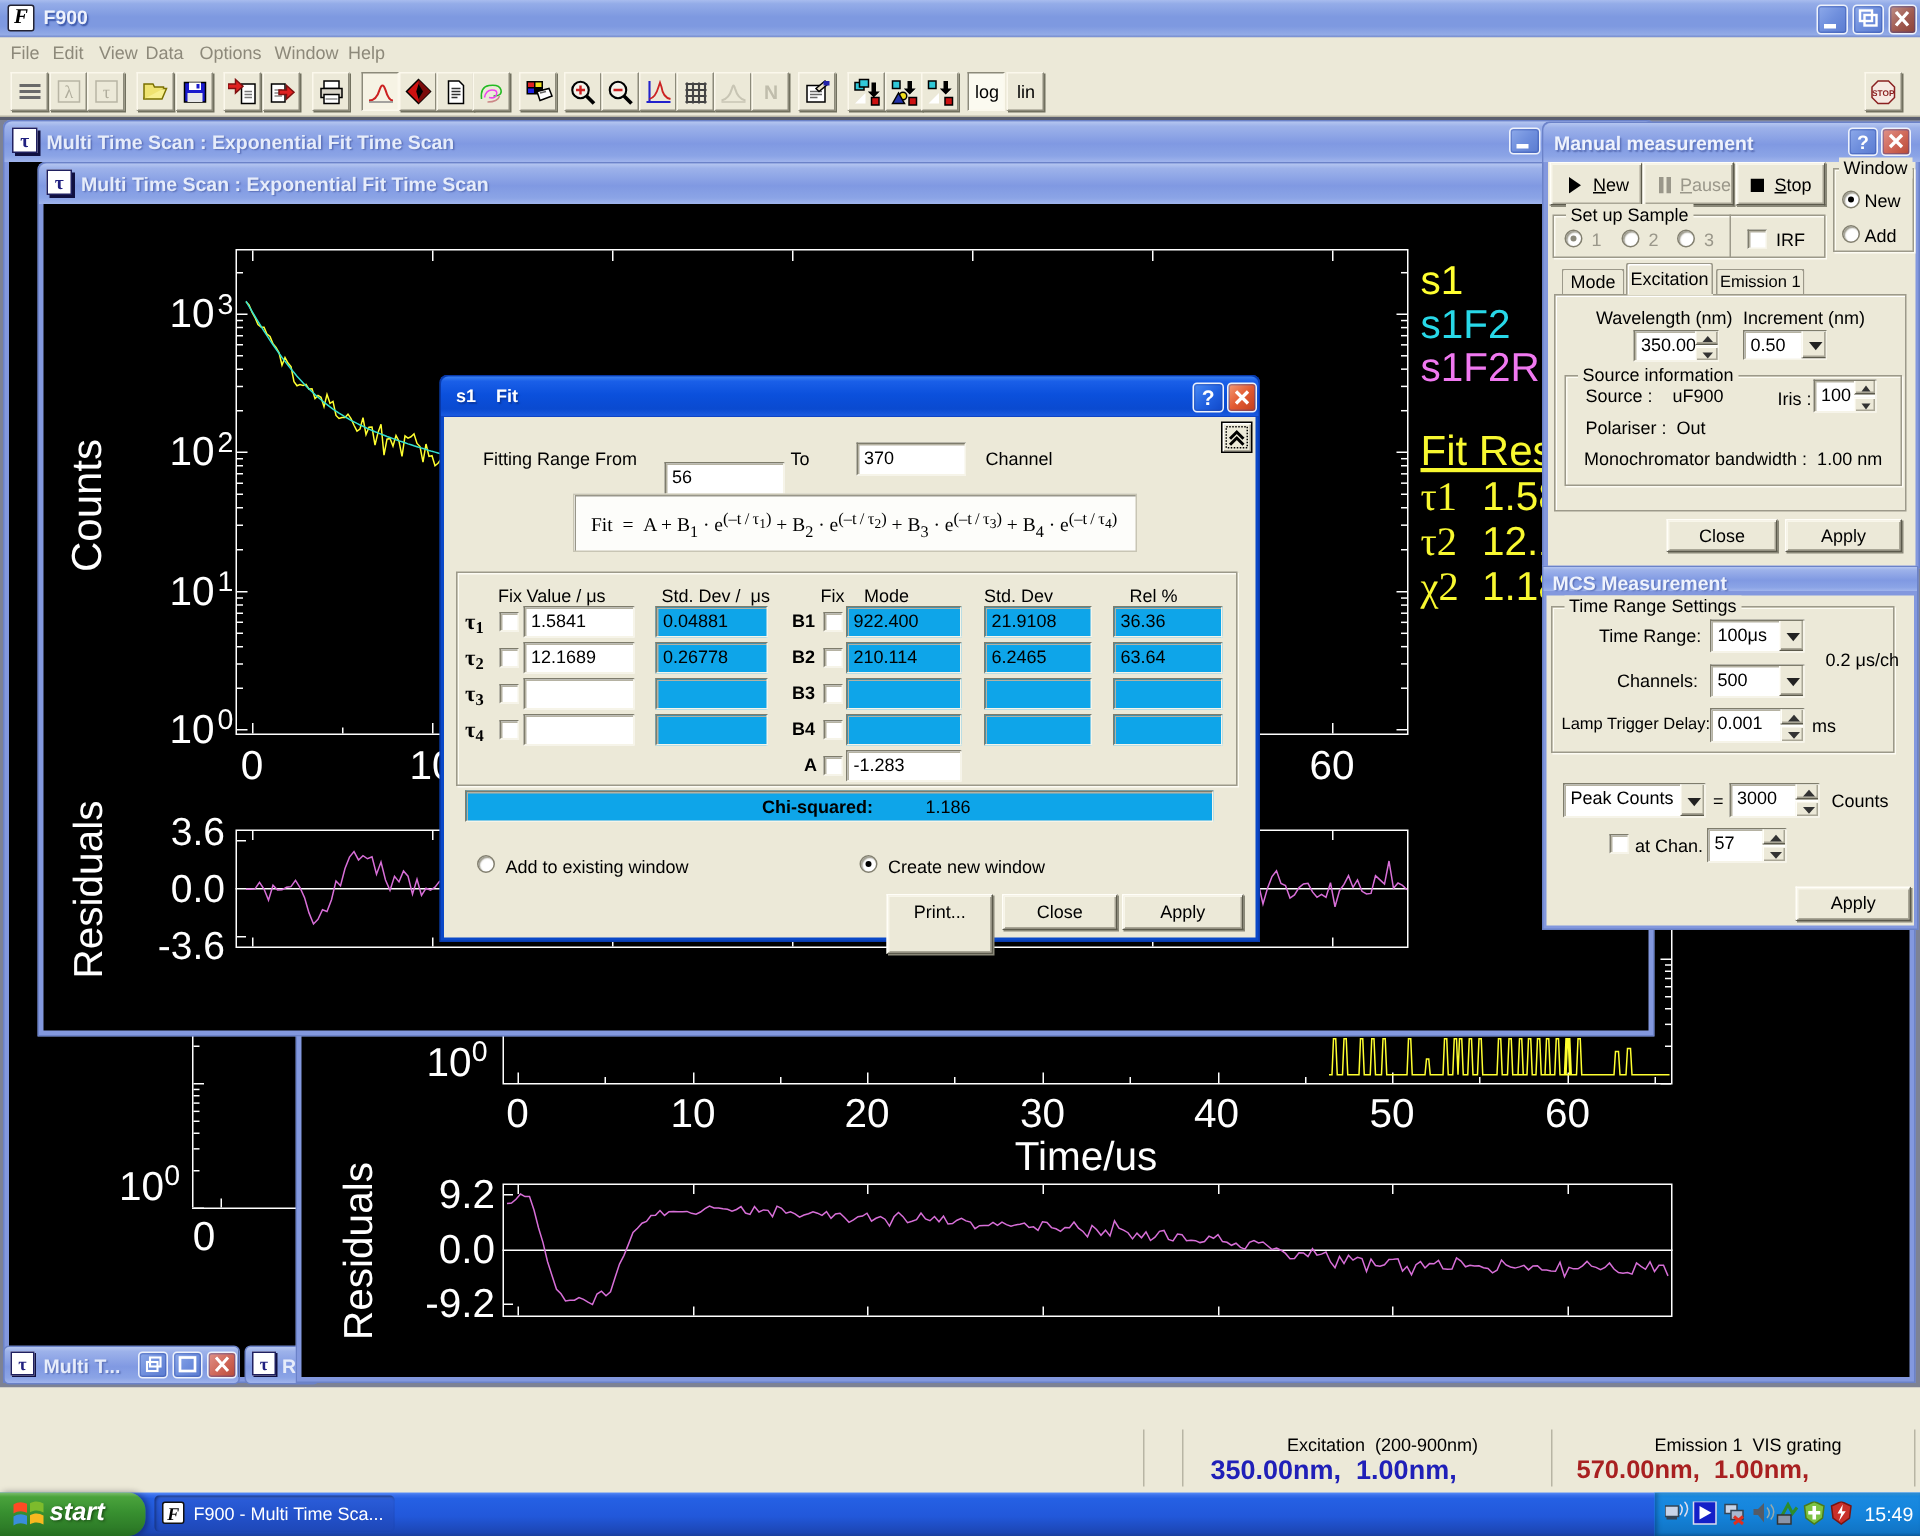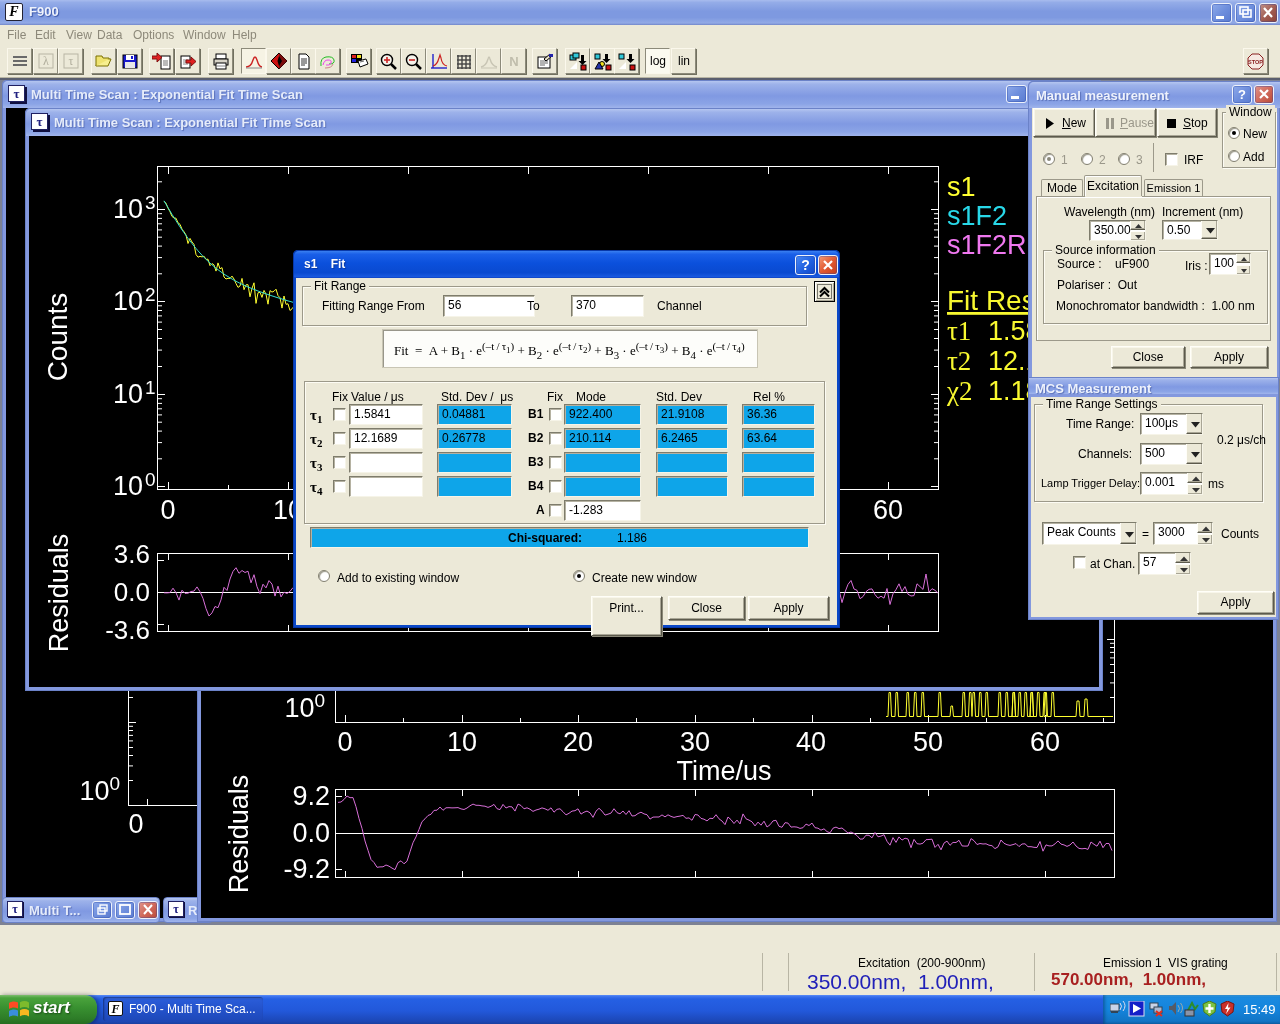--- a/index.html
+++ b/index.html
@@ -538,25 +538,22 @@
 <div class="lunabtn" style="left:524px;top:4px;width:20px;height:20px;background:linear-gradient(135deg,#f59c76 0%,#e25a32 50%,#c43d1c 100%)"><svg width="18" height="18">
           <path d="M5 5 L13 13 M13 5 L5 13" stroke="#fff" stroke-width="2.2"></path>
         </svg></div>
 </div>
 <div class="ab" style="left:3px;top:28px;width:541px;height:347px;background:#ECE9D8">
 <div class="btn" style="left:518px;top:3px;width:21px;height:21px;border:1px solid #000;box-shadow:inset 1px 1px 0 #fff,inset -1px -1px 0 #a9a696"><svg width="19" height="19">
           <rect x="2.5" y="2.5" width="14" height="14" fill="none" stroke="#000" stroke-dasharray="1 1"></rect>
           <path d="M5 10.5 L9.5 6 L14 10.5 M5 14.5 L9.5 10 L14 14.5" fill="none" stroke="#000" stroke-width="2"></path>
         </svg></div>
 
-<div class="grp" style="left:6px;top:8px;width:505px;height:40px">
-        <b>Fit Range</b>
-      </div>
 <span class="lbl" style="left:26px;top:21px">Fitting Range From</span>
-<div class="inp" style="left:147px;top:17px;width:92px;height:22px">56</div>
+<div class="inp" style="left:147px;top:30px;width:80px;height:22px">56</div>
 <span class="lbl" style="left:231px;top:21px">To</span>
 <div class="inp" style="left:275px;top:17px;width:73px;height:22px">370</div>
 <span class="lbl" style="left:361px;top:21px">Channel</span>
 
 <div class="ab" style="left:86px;top:51px;width:376px;height:39px;background:#fdfdfa;border:1px solid #c8c5b4;box-shadow:inset 1px 1px 0 #98968a">
 <div style="position:absolute;left:11px;top:10px;font-family:'Liberation Serif';font-size:13px;color:#000;white-space:nowrap">Fit&nbsp; = &nbsp;A + B<sub>1</sub> · e<sup style="font-size:11px">(–t / τ<sub style="font-size:9px">1</sub>)</sup> + B<sub>2</sub> · e<sup style="font-size:11px">(–t / τ<sub style="font-size:9px">2</sub>)</sup> + B<sub>3</sub> · e<sup style="font-size:11px">(–t / τ<sub style="font-size:9px">3</sub>)</sup> + B<sub>4</sub> · e<sup style="font-size:11px">(–t / τ<sub style="font-size:9px">4</sub>)</sup></div>
 </div>
 
 <div class="grp" style="left:8px;top:103px;width:521px;height:143px"></div>
 <span class="lbl" style="left:36px;top:112px">Fix</span>
@@ -642,20 +639,23 @@
         </svg>
         <span class="ab" style="left:24px;top:7px"><u>P</u>ause</span>
       </div>
 <div class="btn" style="left:125px;top:0px;width:60px;height:29px">
         <svg class="ab" style="left:9px;top:10px" width="10" height="10">
           <rect x="0" y="0" width="9" height="9" fill="#000"></rect>
         </svg>
         <span class="ab" style="left:25px;top:7px"><u>S</u>top</span>
       </div>
 
+<div class="grp" style="left:3px;top:35px;width:182px;height:29px">
+        <b>Set up Sample</b>
+      </div>
 <div class="ab" style="left:121px;top:35px;width:1px;height:29px;background:#9c998a"></div>
 <div class="radio dis on" style="left:11px;top:45px"></div>
       <span class="lbl" style="left:29px;top:45px;color:#9a978a">1</span>
 <div class="radio" style="left:49px;top:45px"></div>
       <span class="lbl" style="left:67px;top:45px;color:#9a978a">2</span>
 <div class="radio" style="left:86px;top:45px"></div>
       <span class="lbl" style="left:104px;top:45px;color:#9a978a">3</span>
 <div class="chk" style="left:133px;top:45px"></div>
       <span class="lbl" style="left:152px;top:45px">IRF</span>
 
@@ -774,21 +774,21 @@
 
 <div class="btn" style="left:166px;top:194px;width:77px;height:23px;line-height:21px">Apply</div>
 </div>
   </div>
 <div class="ab" style="left:0;top:925px;width:1280px;height:70px;background:#ECE9D8">
 <div class="ab" style="left:762px;top:28px;width:1px;height:38px;background:#b8b5a4"></div>
 <div class="ab" style="left:788px;top:28px;width:1px;height:38px;background:#b8b5a4"></div>
 <div class="ab" style="left:1034px;top:28px;width:1px;height:38px;background:#b8b5a4"></div>
 <div class="ab" style="left:1276px;top:28px;width:1px;height:38px;background:#b8b5a4"></div>
 <span class="ab" style="left:858px;top:31px;font-size:12px;color:#000">Excitation&nbsp; (200-900nm)</span>
-<span class="ab" style="left:807px;top:45px;font-size:21px;font-weight:normal;color:#2020b8">350.00nm,&nbsp; 1.00nm,</span>
+<span class="ab" style="left:807px;top:45px;font-size:18px;font-weight:bold;color:#2020b8">350.00nm,&nbsp; 1.00nm,</span>
 <span class="ab" style="left:1103px;top:31px;font-size:12px;color:#000">Emission 1&nbsp; VIS grating</span>
 <span class="ab" style="left:1051px;top:45px;font-size:17px;font-weight:bold;color:#a82020">570.00nm,&nbsp; 1.00nm,</span>
 </div>
 <div class="ab" style="left:0;top:995px;width:1280px;height:29px;background:linear-gradient(180deg,#5a8ef8 0%,#3a70ec 6%,#2560e4 14%,#2258da 55%,#1c46b4 92%,#1a3f9e 100%)">
 <div class="ab" style="left:0;top:0;width:97px;height:29px;border-radius:0 12px 12px 0;background:linear-gradient(180deg,#7ebe6e 0%,#4aa33c 10%,#389030 45%,#2e7d28 80%,#256e20 100%);box-shadow:2px 0 4px rgba(0,0,20,.4)">
 <svg class="ab" style="left:8px;top:4px" width="22" height="21" viewBox="0 0 22 21">
 <path d="M1 4 C4 2 7 2 10 3.5 L10 9.5 C7 8 4 8 1 10 Z" fill="#ff4a24"></path>
 <path d="M12 3.2 C15 1.6 18 1.6 21 3.4 L21 9.4 C18 7.6 15 7.6 12 9.2 Z" fill="#7dbb2c"></path>
 <path d="M1 12 C4 10 7 10 10 11.5 L10 17.5 C7 16 4 16 1 18 Z" fill="#3a8edc"></path>
 <path d="M12 11.2 C15 9.6 18 9.6 21 11.4 L21 17.4 C18 15.6 15 15.6 12 17.2 Z" fill="#f8b820"></path>

